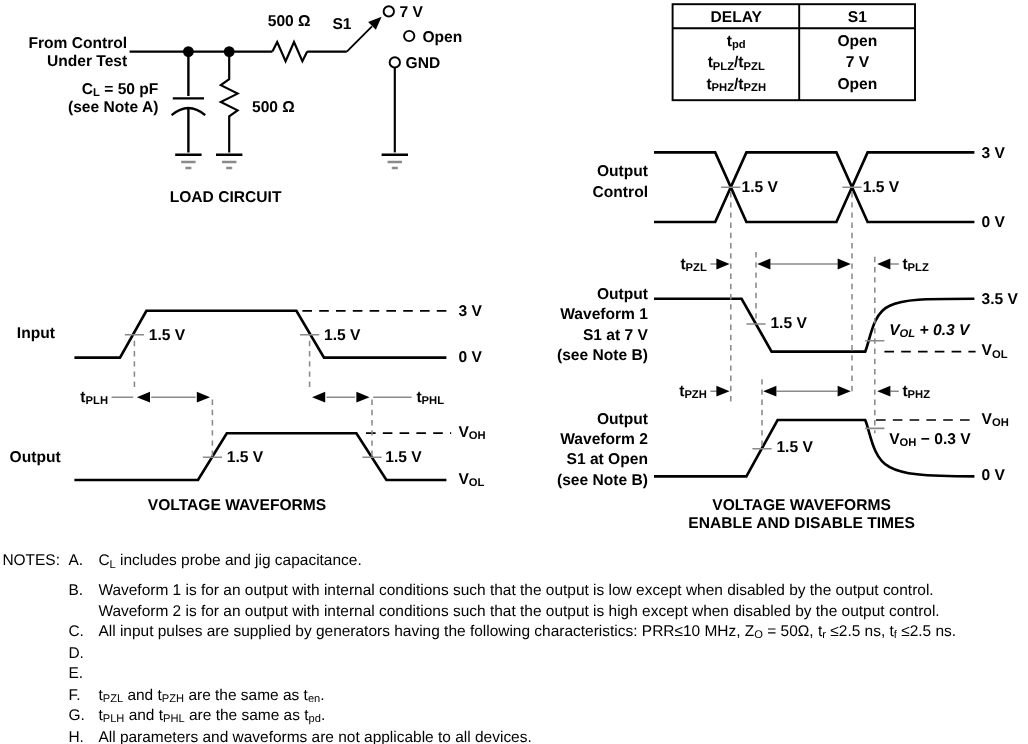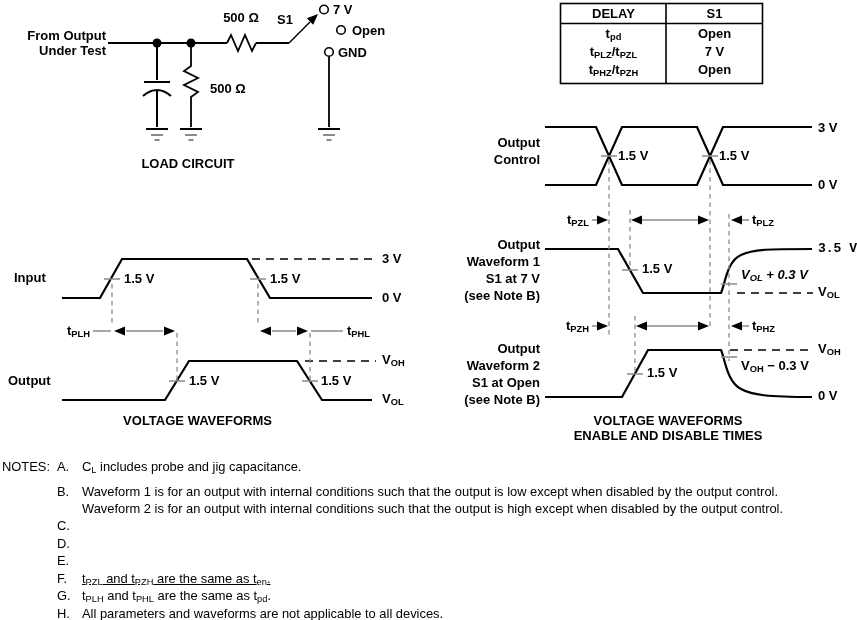--- a/index.html
+++ b/index.html
@@ -78,22 +78,24 @@
       <polygon points="709,220 698,215.5 698,224.5"></polygon>
       <polygon points="731,220 742,215.5 742,224.5"></polygon>
       <polygon points="608,326 597,321.5 597,330.5"></polygon>
       <polygon points="636,326 647,321.5 647,330.5"></polygon>
       <polygon points="709,326 698,321.5 698,330.5"></polygon>
       <polygon points="731,326 742,321.5 742,330.5"></polygon>
     </g>
   </g>
 </svg>
 
-  <div class="lbl r" style="left:0;top:28px;width:106px;">From Output
+  <div class="lbl r" style="left:0;top:28px;width:106px;">From Control
 Under Test</div>
+  <div class="lbl r" style="left:10px;top:66px;width:122px;">C<sub>L</sub> = 50 pF
+(see Note A)</div>
   <div class="lbl c" style="left:206px;top:10px;width:70px;">500 Ω</div>
   <div class="lbl" style="left:210px;top:81px;">500 Ω</div>
   <div class="lbl" style="left:277px;top:12px;">S1</div>
   <div class="lbl" style="left:333px;top:2px;">7 V</div>
   <div class="lbl" style="left:352px;top:23px;">Open</div>
   <div class="lbl" style="left:338px;top:45px;">GND</div>
   <div class="lbl c" style="left:103px;top:156px;width:170px;">LOAD CIRCUIT</div>
 
   <div class="lbl c" style="left:561px;top:6px;width:105px;">DELAY</div>
   <div class="lbl c" style="left:666px;top:6px;width:97px;">S1</div>
@@ -123,21 +125,21 @@
   <div class="lbl" style="left:618px;top:148px;">1.5 V</div>
   <div class="lbl" style="left:719px;top:148px;">1.5 V</div>
   <div class="lbl" style="left:818px;top:120px;">3 V</div>
   <div class="lbl" style="left:818px;top:177px;">0 V</div>
   <div class="lbl r" style="left:520px;top:212px;width:69px;">t<sub>PZL</sub></div>
   <div class="lbl" style="left:752px;top:212px;">t<sub>PLZ</sub></div>
   <div class="lbl r lh17" style="left:420px;top:236px;width:120px;">Output
 Waveform 1
 S1 at 7 V
 (see Note B)</div>
-  <div class="lbl" style="left:818px;top:241px;font-family:Liberation Mono, monospace;">3.5 V</div>
+  <div class="lbl" style="left:818px;top:241px;">3.5 V</div>
   <div class="lbl" style="left:642px;top:261px;">1.5 V</div>
   <div class="lbl" style="left:741px;top:267px;font-style:italic;">V<sub>OL</sub> + 0.3 V</div>
   <div class="lbl" style="left:818px;top:284px;">V<sub>OL</sub></div>
   <div class="lbl r" style="left:520px;top:318px;width:69px;">t<sub>PZH</sub></div>
   <div class="lbl" style="left:752px;top:318px;">t<sub>PHZ</sub></div>
   <div class="lbl r lh17" style="left:420px;top:340px;width:120px;">Output
 Waveform 2
 S1 at Open
 (see Note B)</div>
   <div class="lbl" style="left:818px;top:341px;">V<sub>OH</sub></div>
@@ -147,22 +149,23 @@
   <div class="lbl c" style="left:530px;top:413px;width:276px;">VOLTAGE WAVEFORMS</div>
   <div class="lbl c" style="left:530px;top:428px;width:276px;">ENABLE AND DISABLE TIMES</div>
 
   <div class="note" style="left:2px;top:459px;">NOTES:</div>
   <div class="note" style="left:57px;top:459px;">A.</div>
   <div class="note notetext" style="left:82px;top:459px;width:770px;">C<sub>L</sub> includes probe and jig capacitance.</div>
   <div class="note" style="left:57px;top:484px;">B.</div>
   <div class="note notetext" style="left:82px;top:484px;width:770px;">Waveform 1 is for an output with internal conditions such that the output is low except when disabled by the output control.</div>
   <div class="note notetext" style="left:82px;top:501px;width:770px;">Waveform 2 is for an output with internal conditions such that the output is high except when disabled by the output control.</div>
   <div class="note" style="left:57px;top:518px;">C.</div>
+  <div class="note notetext" style="left:82px;top:518px;width:775px;">All input pulses are supplied by generators having the following characteristics: PRR≤10 MHz, Z<sub>O</sub> = 50Ω, t<sub>r</sub> ≤2.5 ns, t<sub>f</sub> ≤2.5 ns.</div>
   <div class="note" style="left:57px;top:536px;">D.</div>
   <div class="note" style="left:57px;top:553px;">E.</div>
   <div class="note" style="left:57px;top:571px;">F.</div>
-  <div class="note notetext" style="left:82px;top:571px;width:770px;text-decoration:underline;">t<sub>PZL</sub> and t<sub>PZH</sub> are the same as t<sub>en</sub>.</div>
+  <div class="note notetext" style="left:82px;top:571px;width:770px;">t<sub>PZL</sub> and t<sub>PZH</sub> are the same as t<sub>en</sub>.</div>
   <div class="note" style="left:57px;top:588px;">G.</div>
   <div class="note notetext" style="left:82px;top:588px;width:770px;">t<sub>PLH</sub> and t<sub>PHL</sub> are the same as t<sub>pd</sub>.</div>
   <div class="note" style="left:57px;top:606px;">H.</div>
   <div class="note notetext" style="left:82px;top:606px;width:770px;">All parameters and waveforms are not applicable to all devices.</div>
 
 </div>
 
 </body></html>

